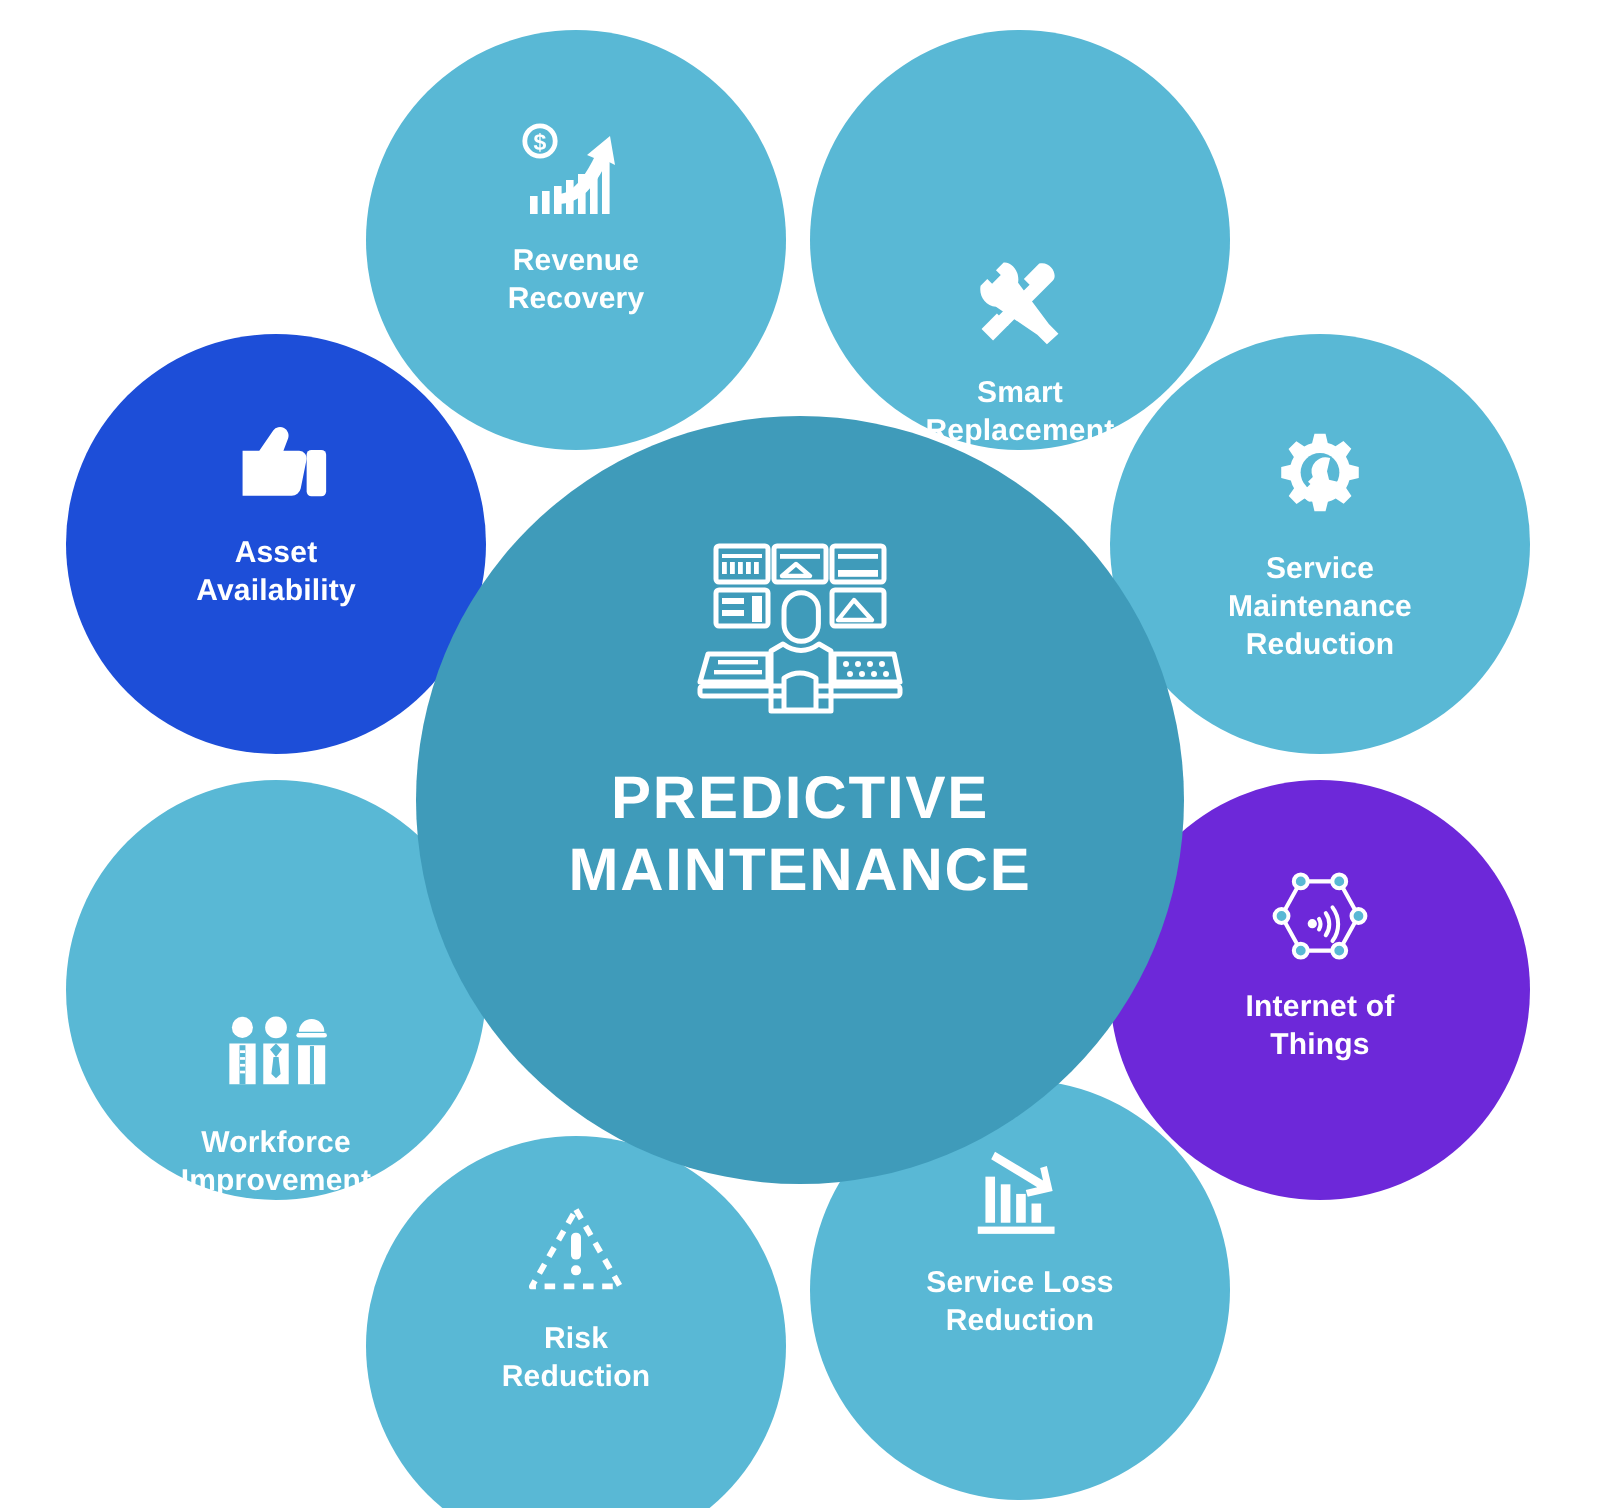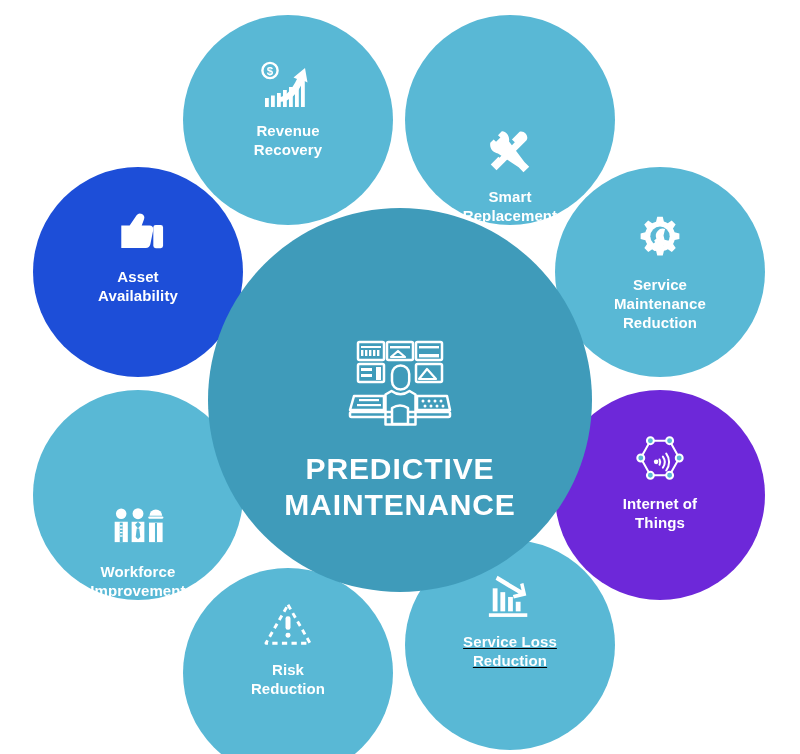--- a/index.html
+++ b/index.html
@@ -50,21 +50,21 @@
     letter-spacing: 0.1px;
     width: 170px;
     margin-top: 8px;
   }
 
   
   .p-revenue      { left: 183px; top:  15px; }
   .p-smart        { left: 405px; top:  15px; }
   .p-planned      { left: 555px; top: 167px; }
   .p-iot          { left: 555px; top: 390px; }
-  .p-serviceloss  { left: 405px; top: 540px; text-decoration: underline; }
+  .p-serviceloss  { left: 405px; top: 540px; }
   .p-risk         { left: 183px; top: 568px; }
   .p-workforce    { left:  33px; top: 390px; justify-content: flex-end; }
   .p-asset        { left:  33px; top: 167px; }
 
   
   .p-revenue .petal-icon,
   .p-smart .petal-icon      { margin-top: 42px; }
   .p-planned .petal-icon    { margin-top: 44px; }
   .p-iot .petal-icon        { margin-top: 40px; }
   .p-serviceloss .petal-icon,
@@ -77,21 +77,21 @@
     left: 208px;
     top: 208px;
     width: 384px;
     height: 384px;
     border-radius: 50%;
     background: #3f9bba;
     z-index: 5;
     display: flex;
     flex-direction: column;
     align-items: center;
-    justify-content: center;
+    justify-content: flex-start;
   }
   .core-icon {
     width: 104px;
     height: 88px;
     margin-top: 62px;
     display: flex;
     align-items: center;
     justify-content: center;
   }
   .core-title {

